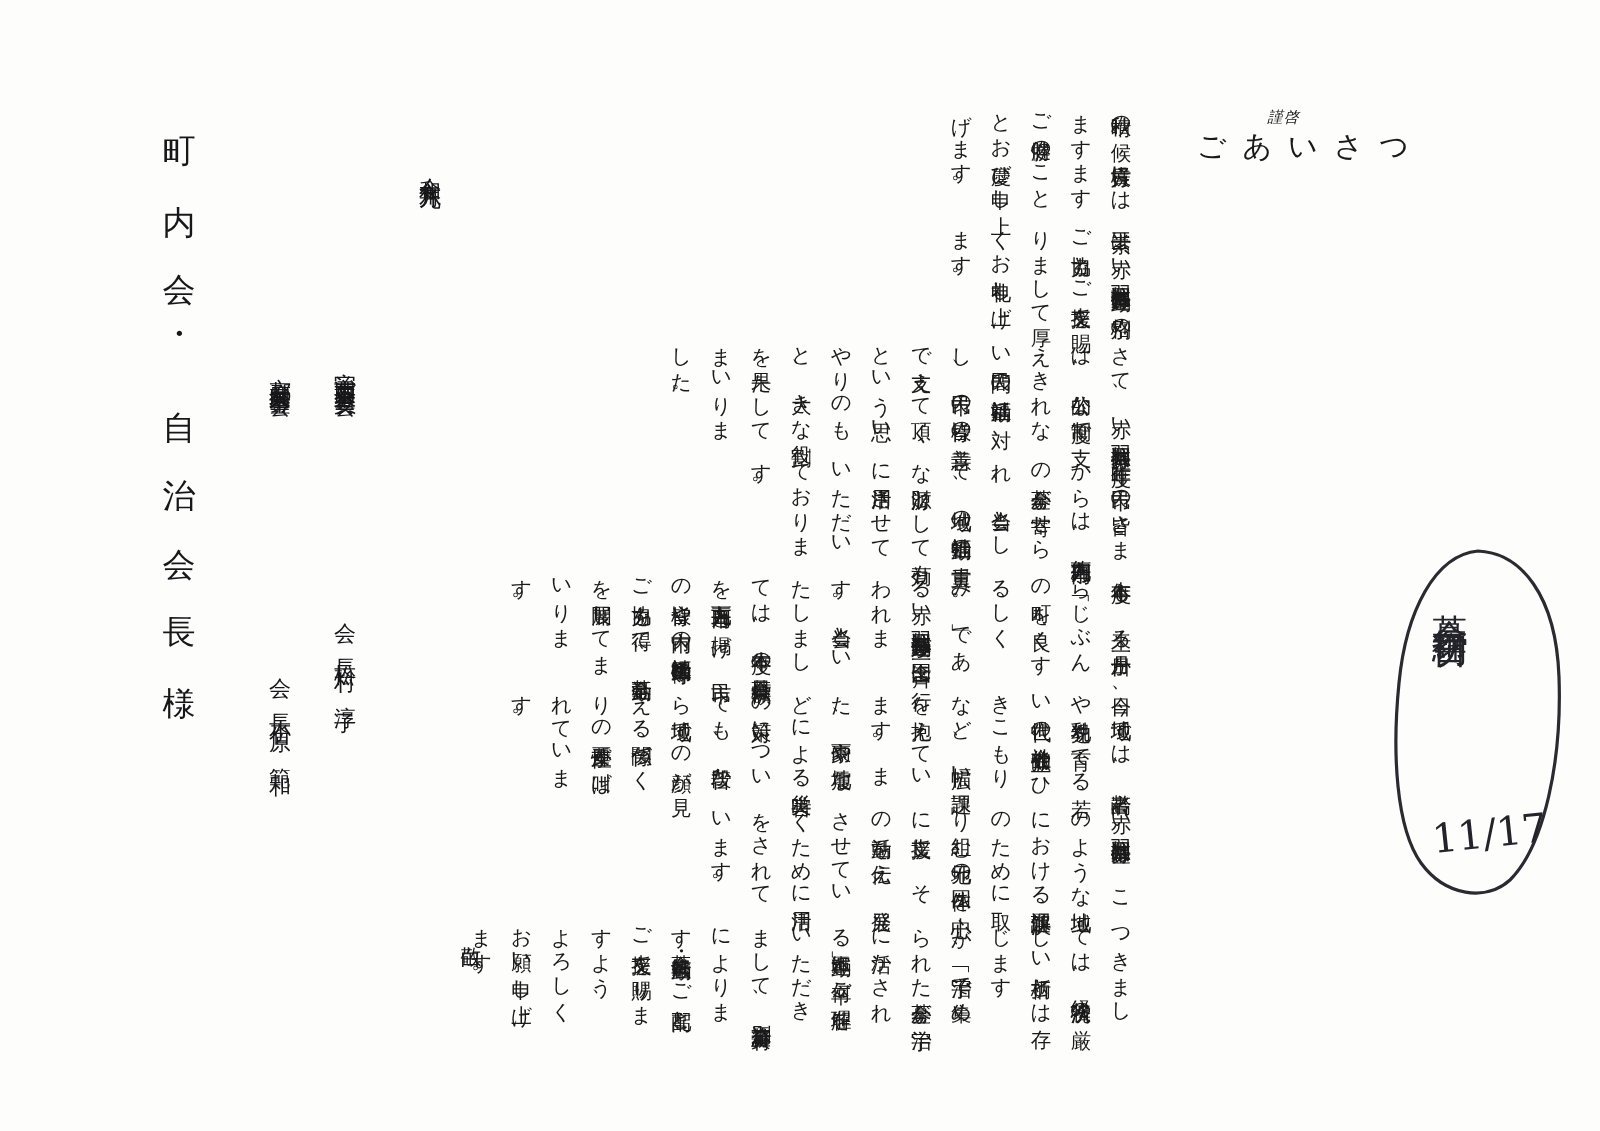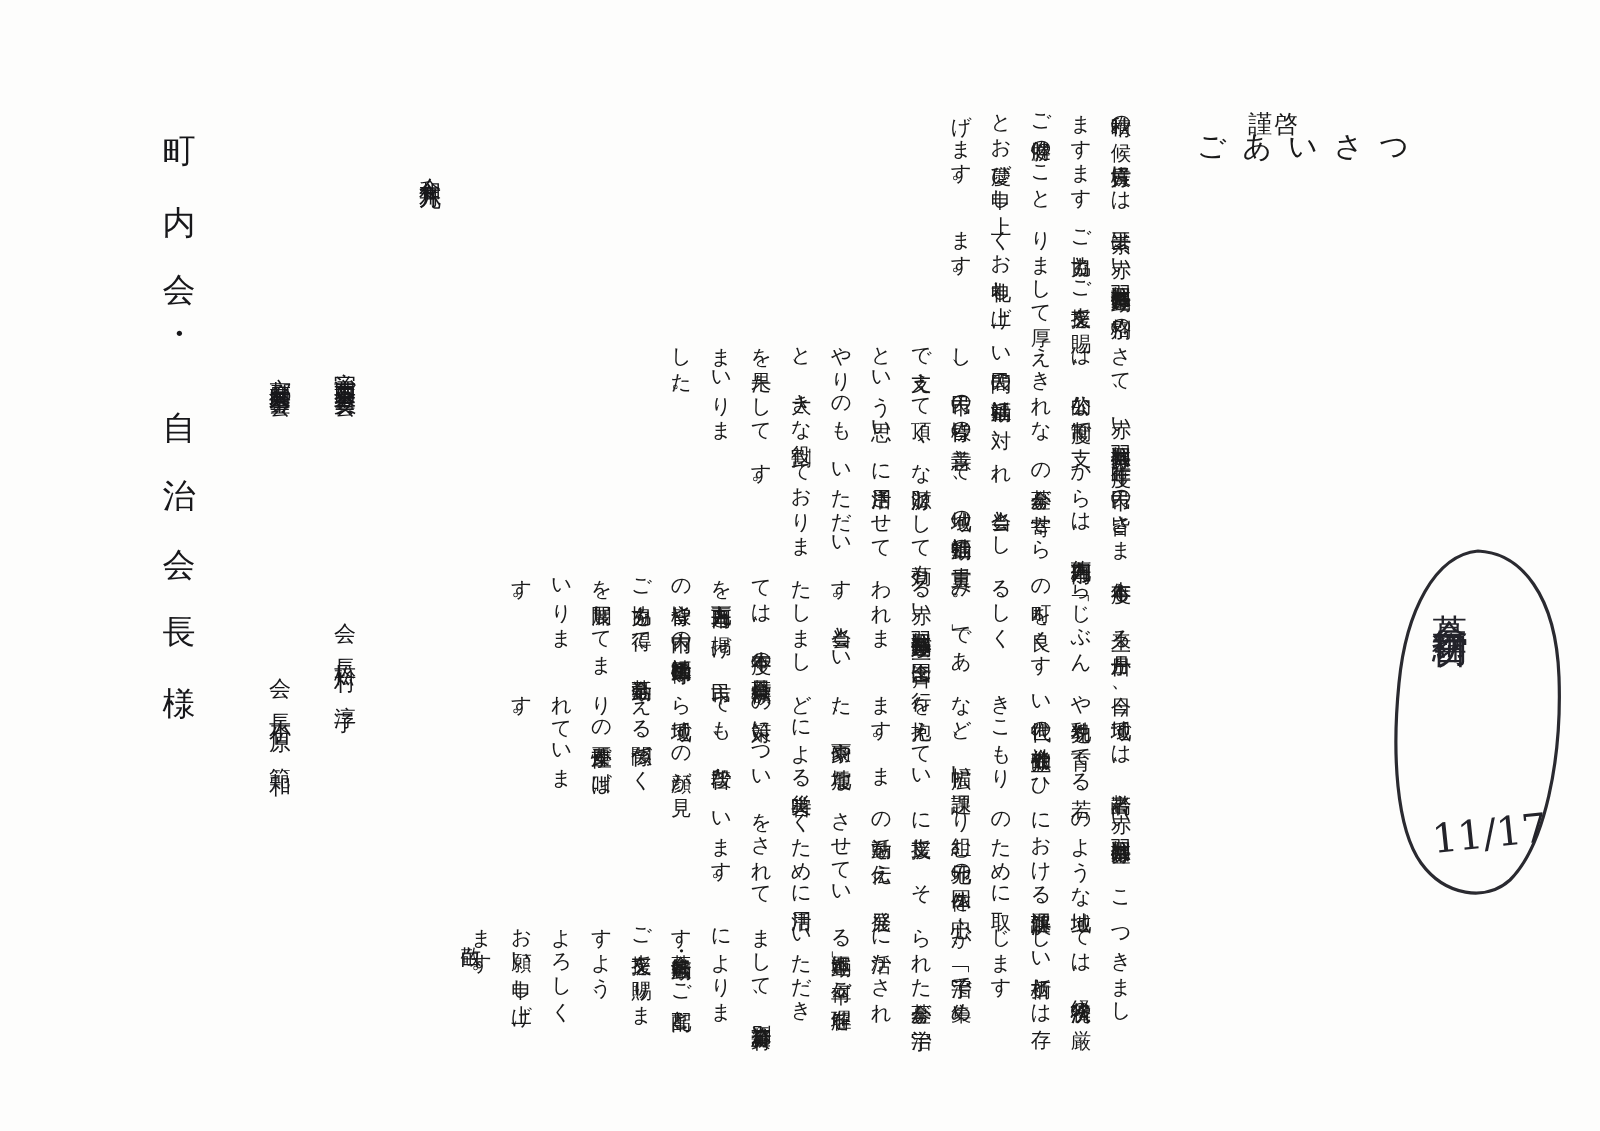--- a/index.html
+++ b/index.html
@@ -58,22 +58,23 @@
     font-size: 29px;
     letter-spacing: 0.55em;
     line-height: 1.4;
     margin-left: 11px;
   }
 
   .salutation-kinkei {
     position: absolute;
     top: 108px;
     right: 300px;
-    font-size: 24px;
+    font-size: 15px;
     letter-spacing: 0.08em;
+    font-style: italic;
   }
 
   .closing-keihaku {
     position: absolute;
     top: 930px;
     right: 1110px;
     font-size: 21px;
     letter-spacing: 0.08em;
   }
 

